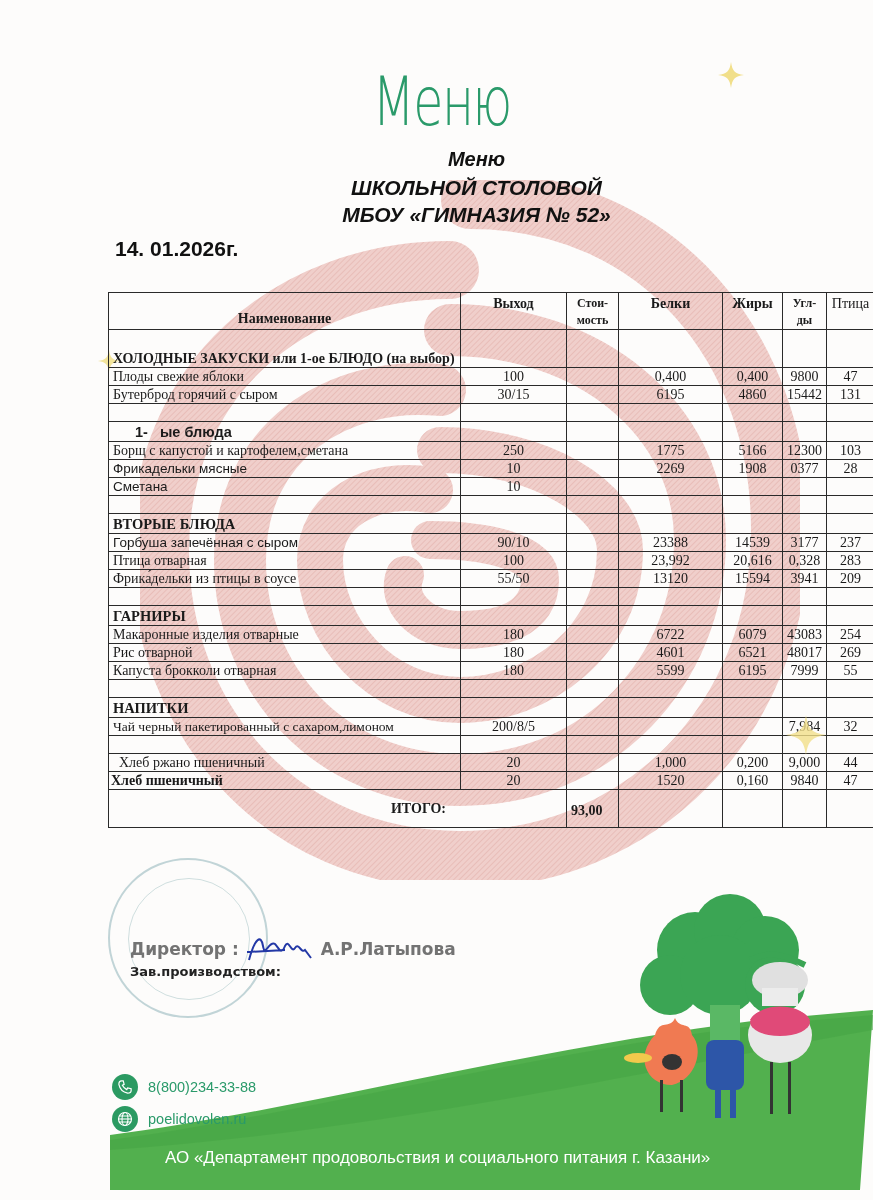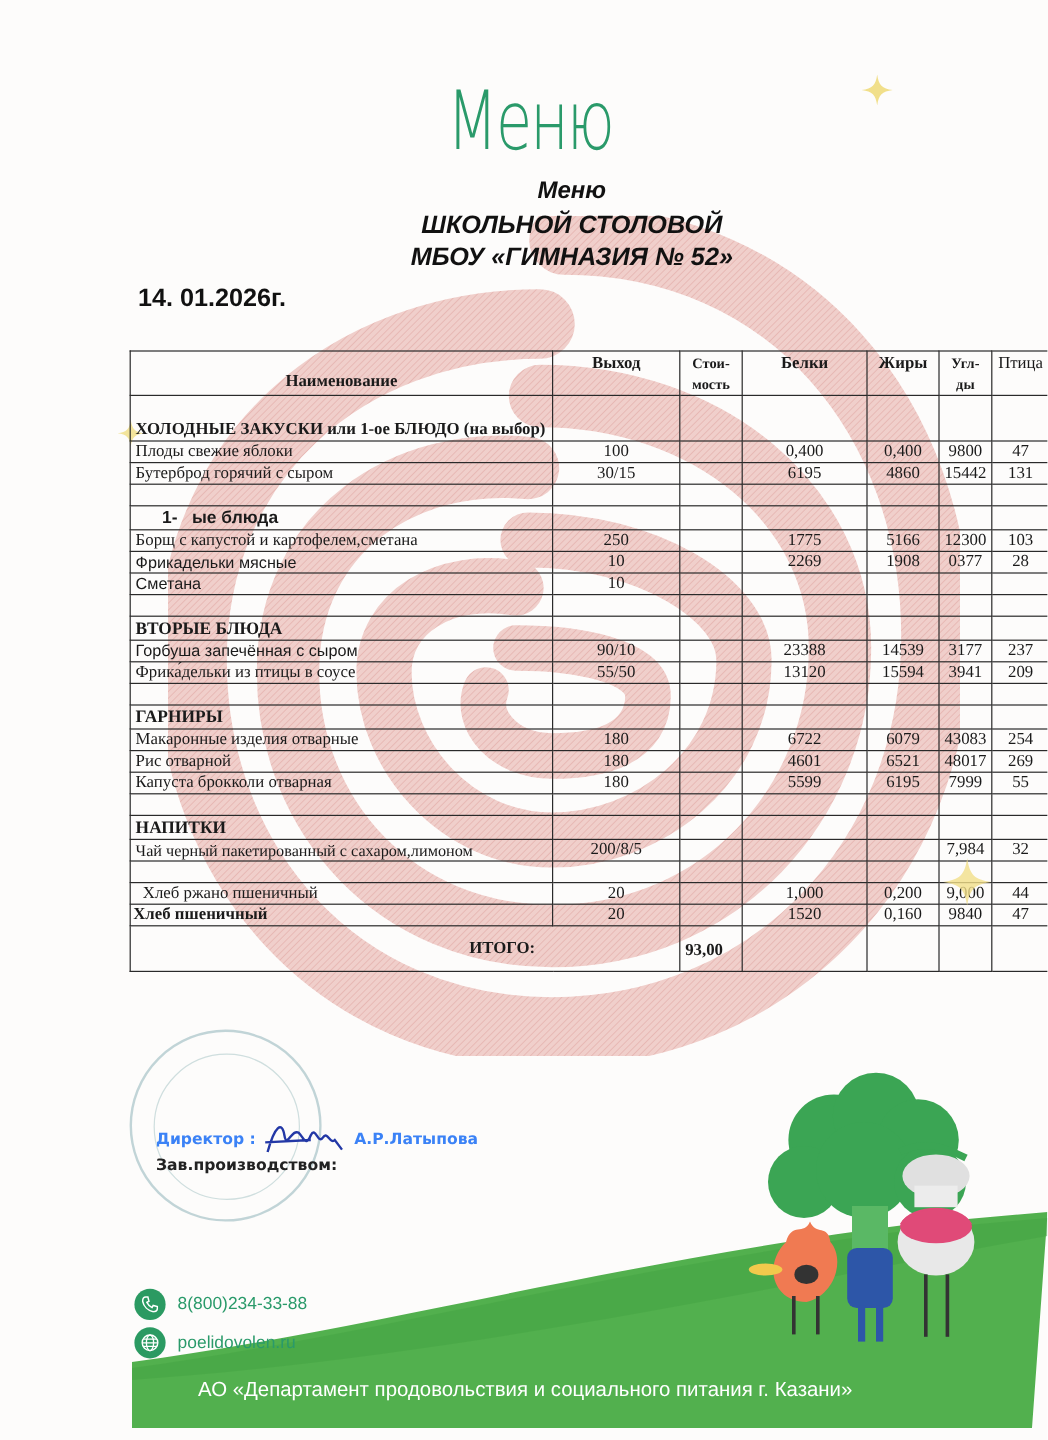--- a/index.html
+++ b/index.html
@@ -36,21 +36,21 @@
   .menu-table tr.spacer td { height: 18px; }
   .menu-table tr.cat-row td { height: 20px; }
   .menu-table tr.total td { height: 38px; vertical-align: middle; }
   .menu-table td.total-label { text-align: right; font-weight: bold; padding-right: 120px; vertical-align: bottom; padding-bottom: 0; }
   .menu-table td.total-val { font-weight: bold; vertical-align: top; padding-top: 4px; }
   .sans { font-family: "Liberation Sans", sans-serif; font-size: 13.5px; }
 
   
   .stamp { position: absolute; left: 108px; top: 858px; width: 160px; height: 160px; border-radius: 50%; border: 2px solid rgba(120,165,170,0.45); z-index: 2; }
   .stamp::after { content: ""; position: absolute; left: 18px; top: 18px; width: 120px; height: 120px; border-radius: 50%; border: 1px solid rgba(120,165,170,0.35); }
-  .sig-row { position: absolute; left: 130px; top: 932px; font-family: "DejaVu Sans", sans-serif; font-weight: bold; font-size: 13px; color: #3b82f6; z-index: 3; display: flex; align-items: center; }
+  .sig-row { position: absolute; left: 130px; top: 932px; font-family: "DejaVu Sans", sans-serif; font-weight: bold; font-size: 17px; color: #737373; z-index: 3; display: flex; align-items: center; }
   .sig-row .scribble { margin: 0 6px; }
   .sig-row2 { position: absolute; left: 130px; top: 964px; font-family: "DejaVu Sans", sans-serif; font-weight: bold; font-size: 13px; color: #222; z-index: 3; }
 
   
   .footer-bg { position: absolute; left: 0; top: 1000px; width: 873px; height: 200px; z-index: 1; }
   .contact { position: absolute; left: 112px; display: flex; align-items: center; z-index: 3;
     font-family: Liberation Sans, sans-serif; font-size: 14.5px; color: #2a9a6a; }
   .contact .ic { width: 26px; height: 26px; border-radius: 50%; background: #2b9a62; display: flex; align-items: center; justify-content: center; margin-right: 10px; }
   .c1 { top: 1074px; }
   .c2 { top: 1106px; }
@@ -210,20 +210,29 @@
           <td></td>
       </tr>
       <tr>
         <td class="sans">Горбуша запечённая с сыром</td>
         <td class="num">90/10</td>
         <td class="num"></td>
         <td class="num">23388</td>
         <td class="num">14539</td>
         <td class="num">3177</td>
         <td class="num">237</td>
+      </tr>
+      <tr>
+        <td>Птица отварная</td>
+        <td class="num">100</td>
+        <td class="num"></td>
+        <td class="num">23,992</td>
+        <td class="num">20,616</td>
+        <td class="num">0,328</td>
+        <td class="num">283</td>
       </tr>
       <tr>
         <td>Фрика́дельки из птицы в соусе</td>
         <td class="num">55/50</td>
         <td class="num"></td>
         <td class="num">13120</td>
         <td class="num">15594</td>
         <td class="num">3941</td>
         <td class="num">209</td>
       </tr>

